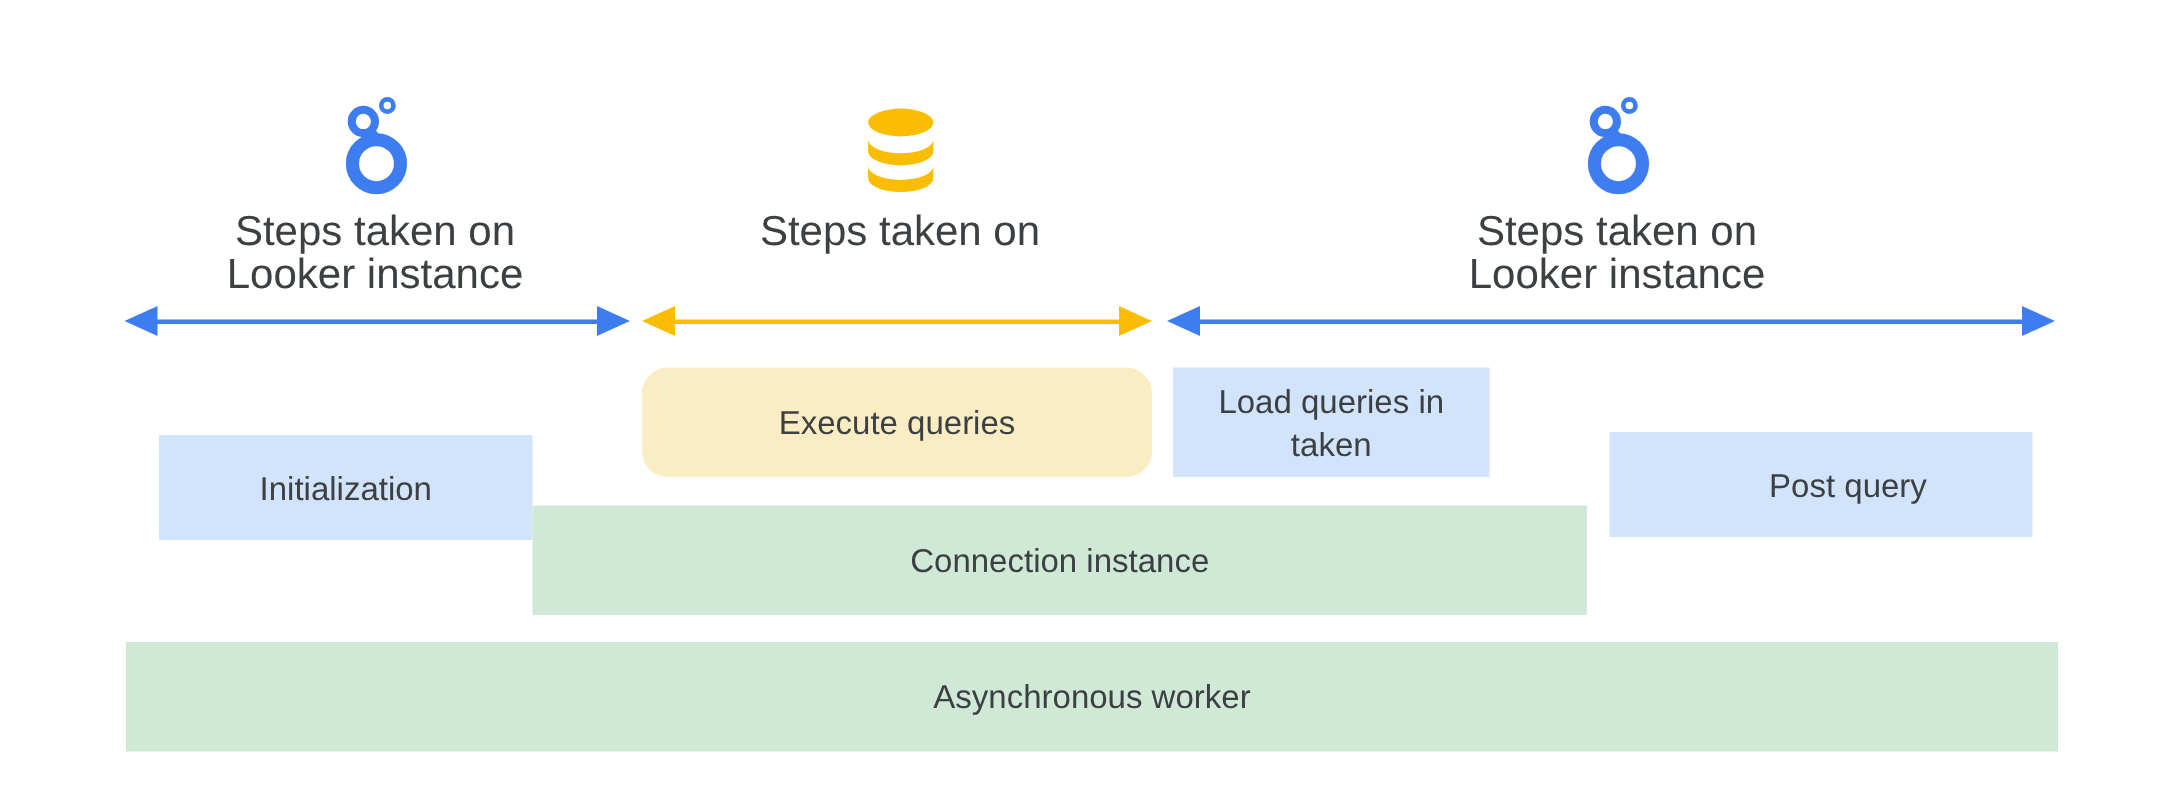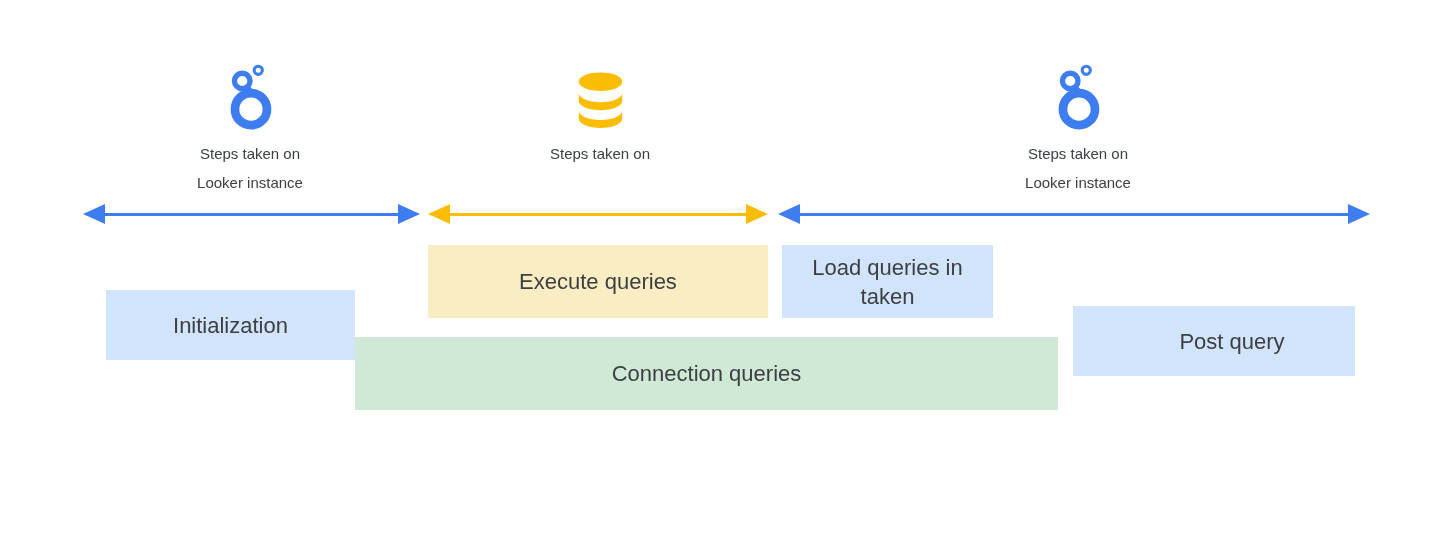--- a/index.html
+++ b/index.html
@@ -29,21 +29,21 @@
     text-align:center;
   }
   .section .icon-wrap{
     height:68px;
     display:flex;
     align-items:flex-end;
     justify-content:center;
   }
   .section .label{
     margin-top:9px;
-    font-size:15px;
+    font-size:28px;
     line-height:29px;
   }
   .sec-1{left:105px;}
   .sec-2{left:455px;}
   .sec-3{left:933px;}
 
   
   .arrow{position:absolute;top:204px;height:20px;}
   .arrow .shaft{
     position:absolute;left:16px;right:16px;top:8.5px;height:3px;
@@ -61,27 +61,27 @@
 
   
   .box{
     position:absolute;
     display:flex;align-items:center;justify-content:center;
     text-align:center;
     font-size:22px;line-height:29px;
     padding:0 12px;
   }
   .bg-blue{background:var(--light-blue);}
-  .bg-yellow{background:var(--light-yellow);}
+  .bg-yellow{background:var(--light-yellow);border-radius:17px;}
   .bg-green{background:var(--light-green);}
   .box-initialization{left:106px;top:290px;width:249px;height:70px;}
   .box-execute{left:428px;top:245px;width:340px;height:73px;}
   .box-load{left:782px;top:245px;width:211px;height:73px;}
   .box-connection{left:355px;top:337px;width:703px;height:73px;}
-  .box-post{left:1073px;top:306px;width:282px;height:70px;padding-left:48px;}
+  .box-post{left:1073px;top:288px;width:282px;height:70px;padding-left:48px;}
   .box-async{left:84px;top:428px;width:1288px;height:73px;}
 
   svg{display:block;}
 </style>
 </head>
 <body>
 
 <div class="canvas">
 
   <div class="section sec-1">
@@ -139,16 +139,17 @@
   </div>
   <div class="arrow blue arrow-3">
     <span class="shaft"></span>
     <span class="head head-left"></span>
     <span class="head head-right"></span>
   </div>
 
   <div class="box bg-blue box-initialization">Initialization</div>
   <div class="box bg-yellow box-execute">Execute queries</div>
   <div class="box bg-blue box-load">Load queries in taken</div>
-  <div class="box bg-green box-connection">Connection queries</div>
+  <div class="box bg-green box-connection">Connection instance</div>
   <div class="box bg-blue box-post">Post query</div>
+  <div class="box bg-green box-async">Asynchronous worker</div>
 
 </div>
 
 </body></html>

